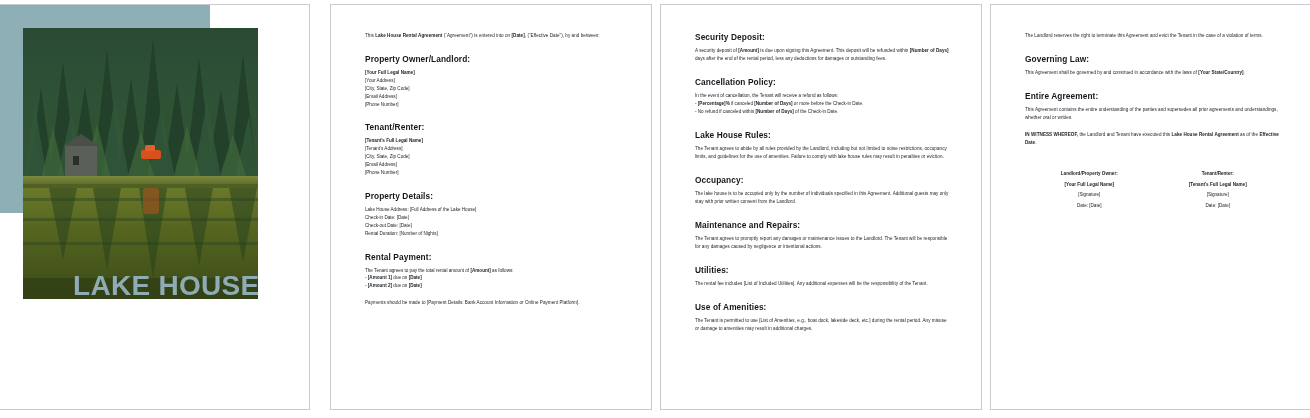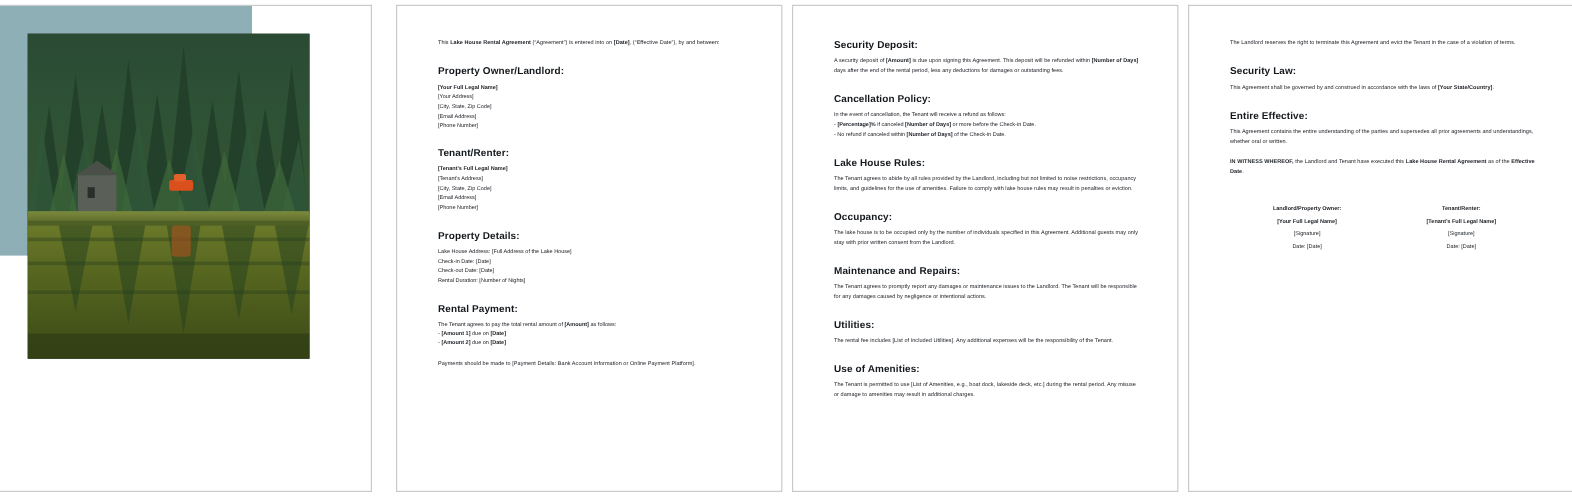--- a/index.html
+++ b/index.html
@@ -211,20 +211,21 @@
           <polygon points="116,160 130,250 144,160"></polygon>
           <polygon points="162,160 176,238 190,160"></polygon>
           <polygon points="206,160 220,234 234,160"></polygon>
         </g>
         <rect x="120" y="160" width="16" height="26" rx="3" fill="#b8531f" opacity="0.55"></rect>
         <rect x="0" y="250" width="235" height="21" fill="#2f3d14" opacity="0.7"></rect>
       </svg>
     </div>
 
     <div class="cover-title-wrap">
+      <div class="cover-title">LAKE HOUSE</div>
     </div>
   </div>
 
   <div class="page" id="page-3">
     <div class="page-body">
 
       <h2 class="p-heading">Security Deposit:</h2>
       <p class="p-text"><span>A security deposit of </span><b>[Amount]</b><span> is due upon signing this Agreement. This deposit will be refunded within </span><b>[Number of Days]</b><span> days after the end of the rental period, less any deductions for damages or outstanding fees.</span></p>
 
       <div class="gap-lg"></div>
@@ -293,25 +294,25 @@
       <p class="p-text">Payments should be made to [Payment Details: Bank Account Information or Online Payment Platform].</p>
     </div>
   </div>
 
   <div class="page" id="page-4">
     <div class="page-body">
 
       <p class="p-text">The Landlord reserves the right to terminate this Agreement and evict the Tenant in the case of a violation of terms.</p>
 
       <div class="gap-lg"></div>
-      <h2 class="p-heading">Security Law:</h2>
+      <h2 class="p-heading">Governing Law:</h2>
       <p class="p-text"><span>This Agreement shall be governed by and construed in accordance with the laws of </span><b>[Your State/Country]</b><span>.</span></p>
 
       <div class="gap-lg"></div>
-      <h2 class="p-heading">Entire Effective:</h2>
+      <h2 class="p-heading">Entire Agreement:</h2>
       <p class="p-text">This Agreement contains the entire understanding of the parties and supersedes all prior agreements and understandings, whether oral or written.</p>
 
       <div class="gap-md"></div>
       <p class="p-text"><b>IN WITNESS WHEREOF,</b><span> the Landlord and Tenant have executed this </span><b>Lake House Rental Agreement</b><span> as of the </span><b>Effective Date</b><span>.</span></p>
 
       <div class="sign-grid">
         <div class="sign-col">
           <div class="sign-role">Landlord/Property Owner:</div>
           <div class="sign-name">[Your Full Legal Name]</div>
           <div class="sign-sig">[Signature]</div>

